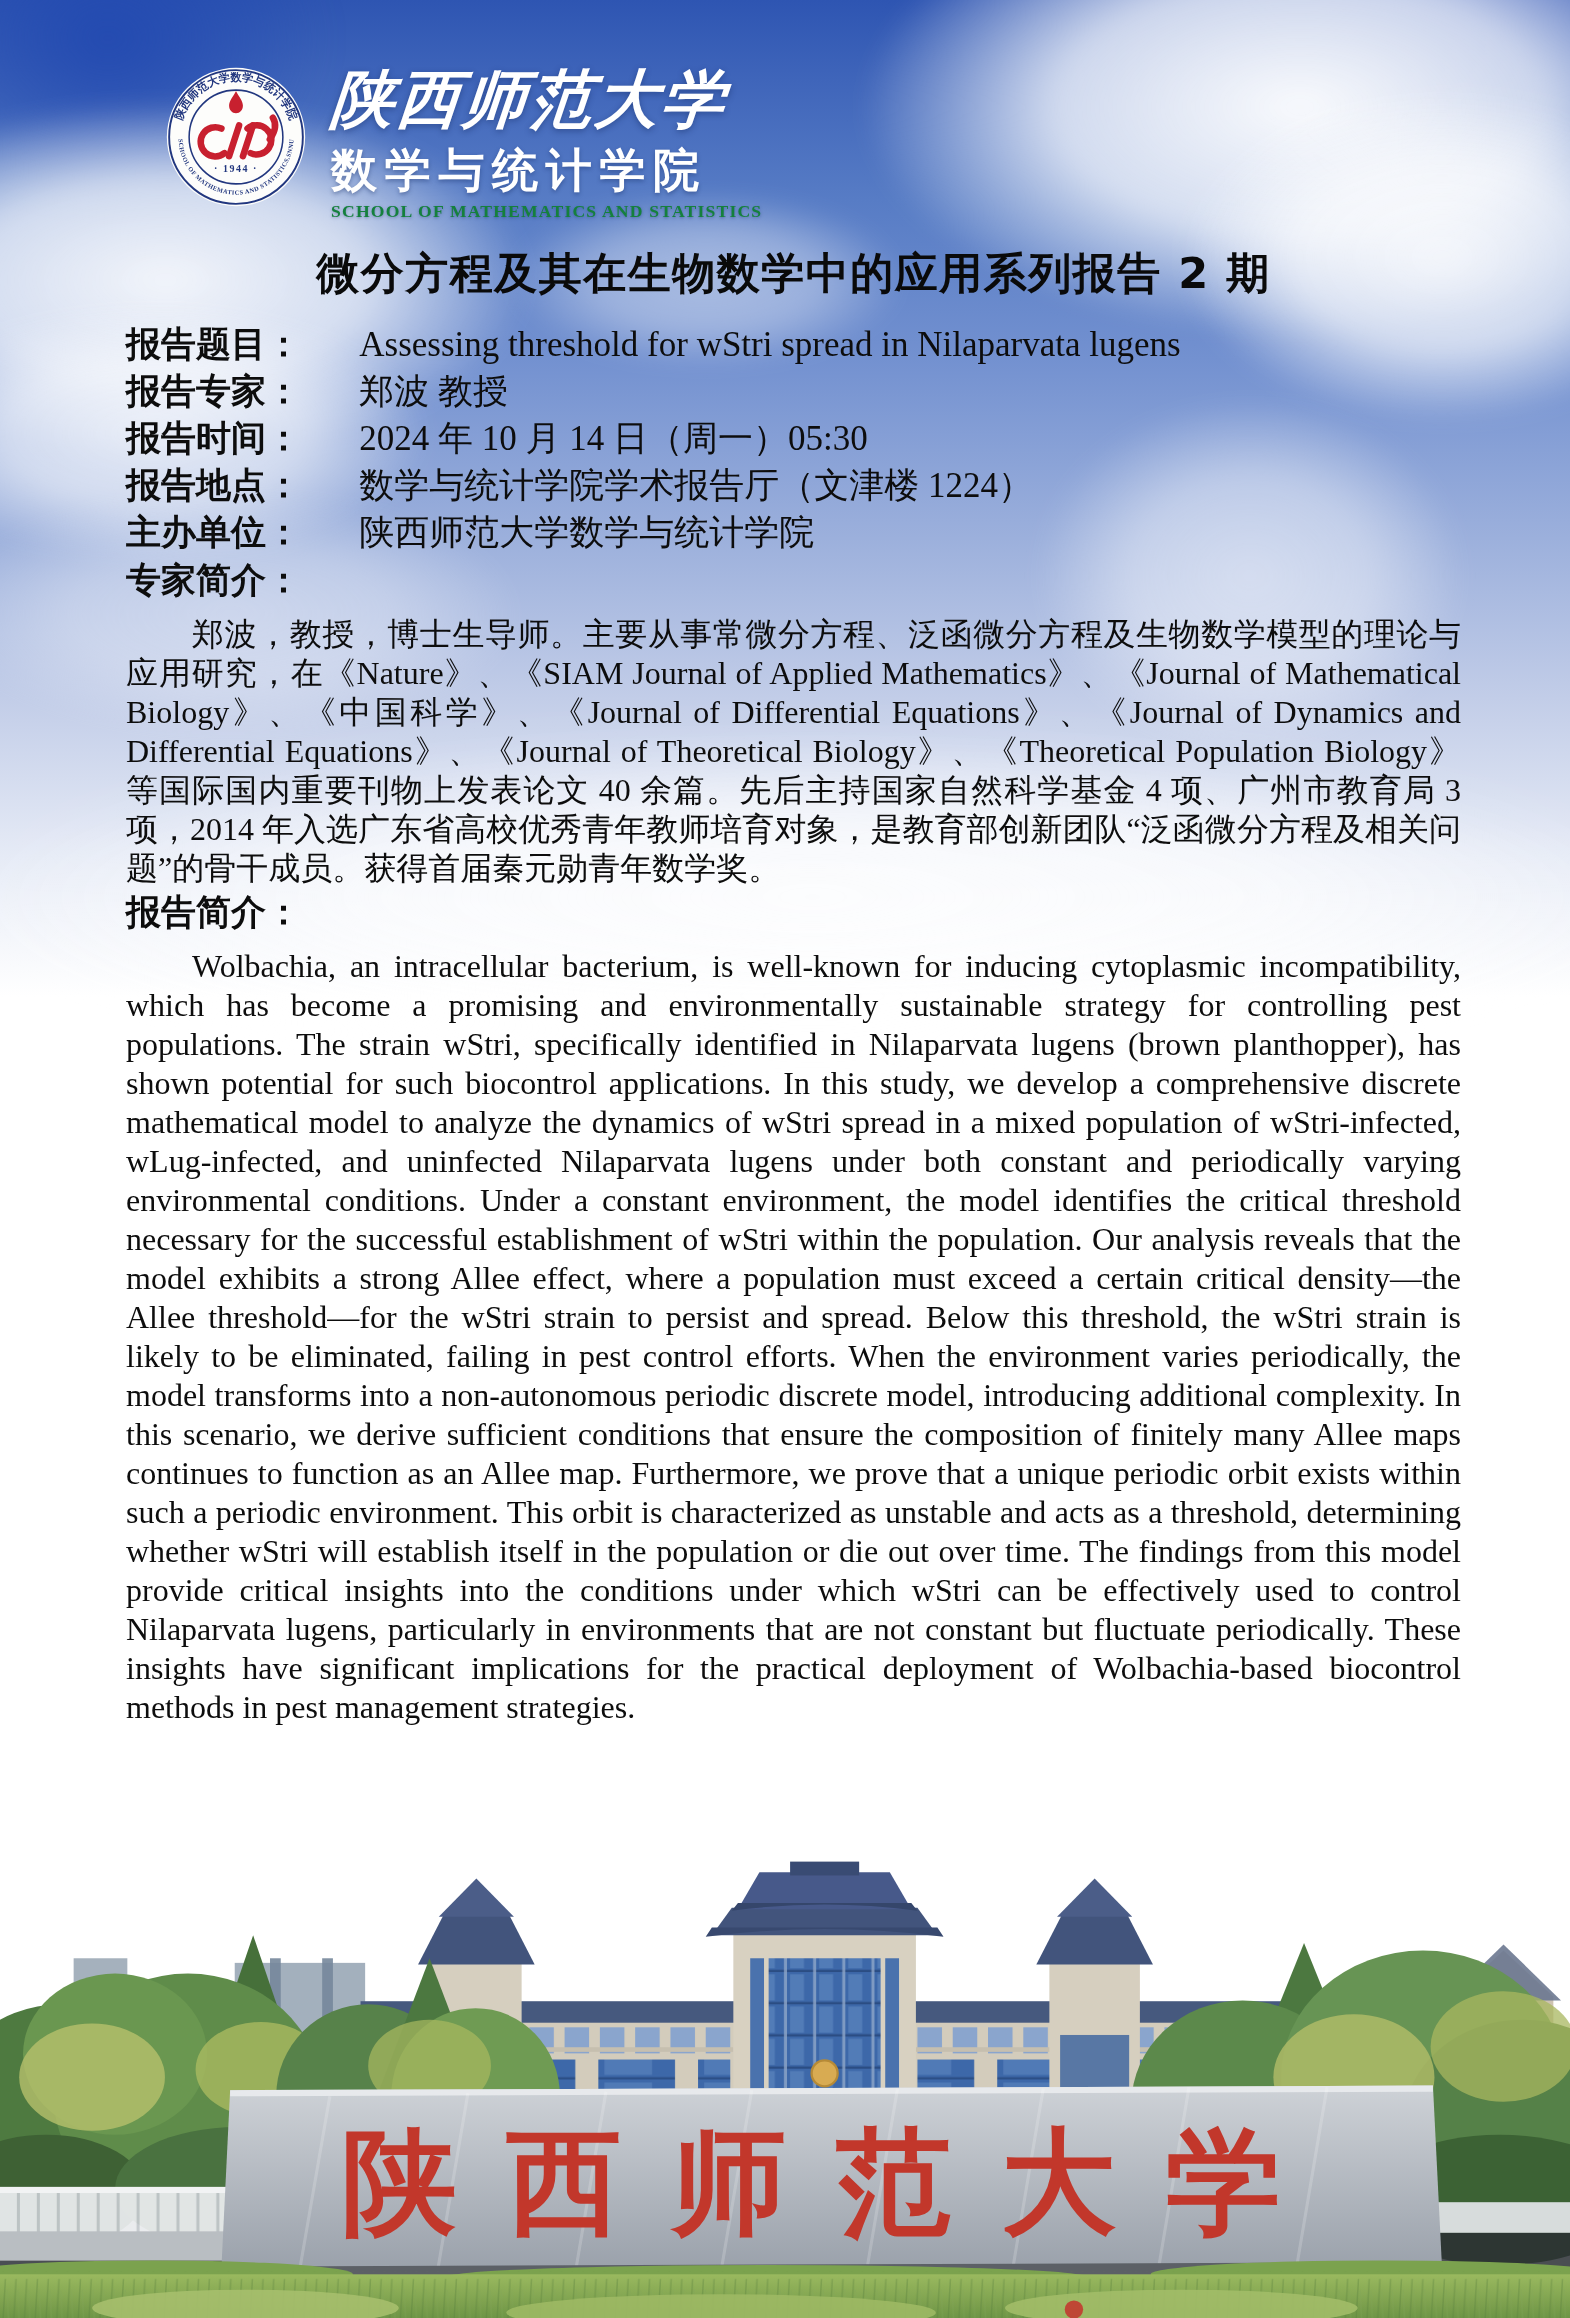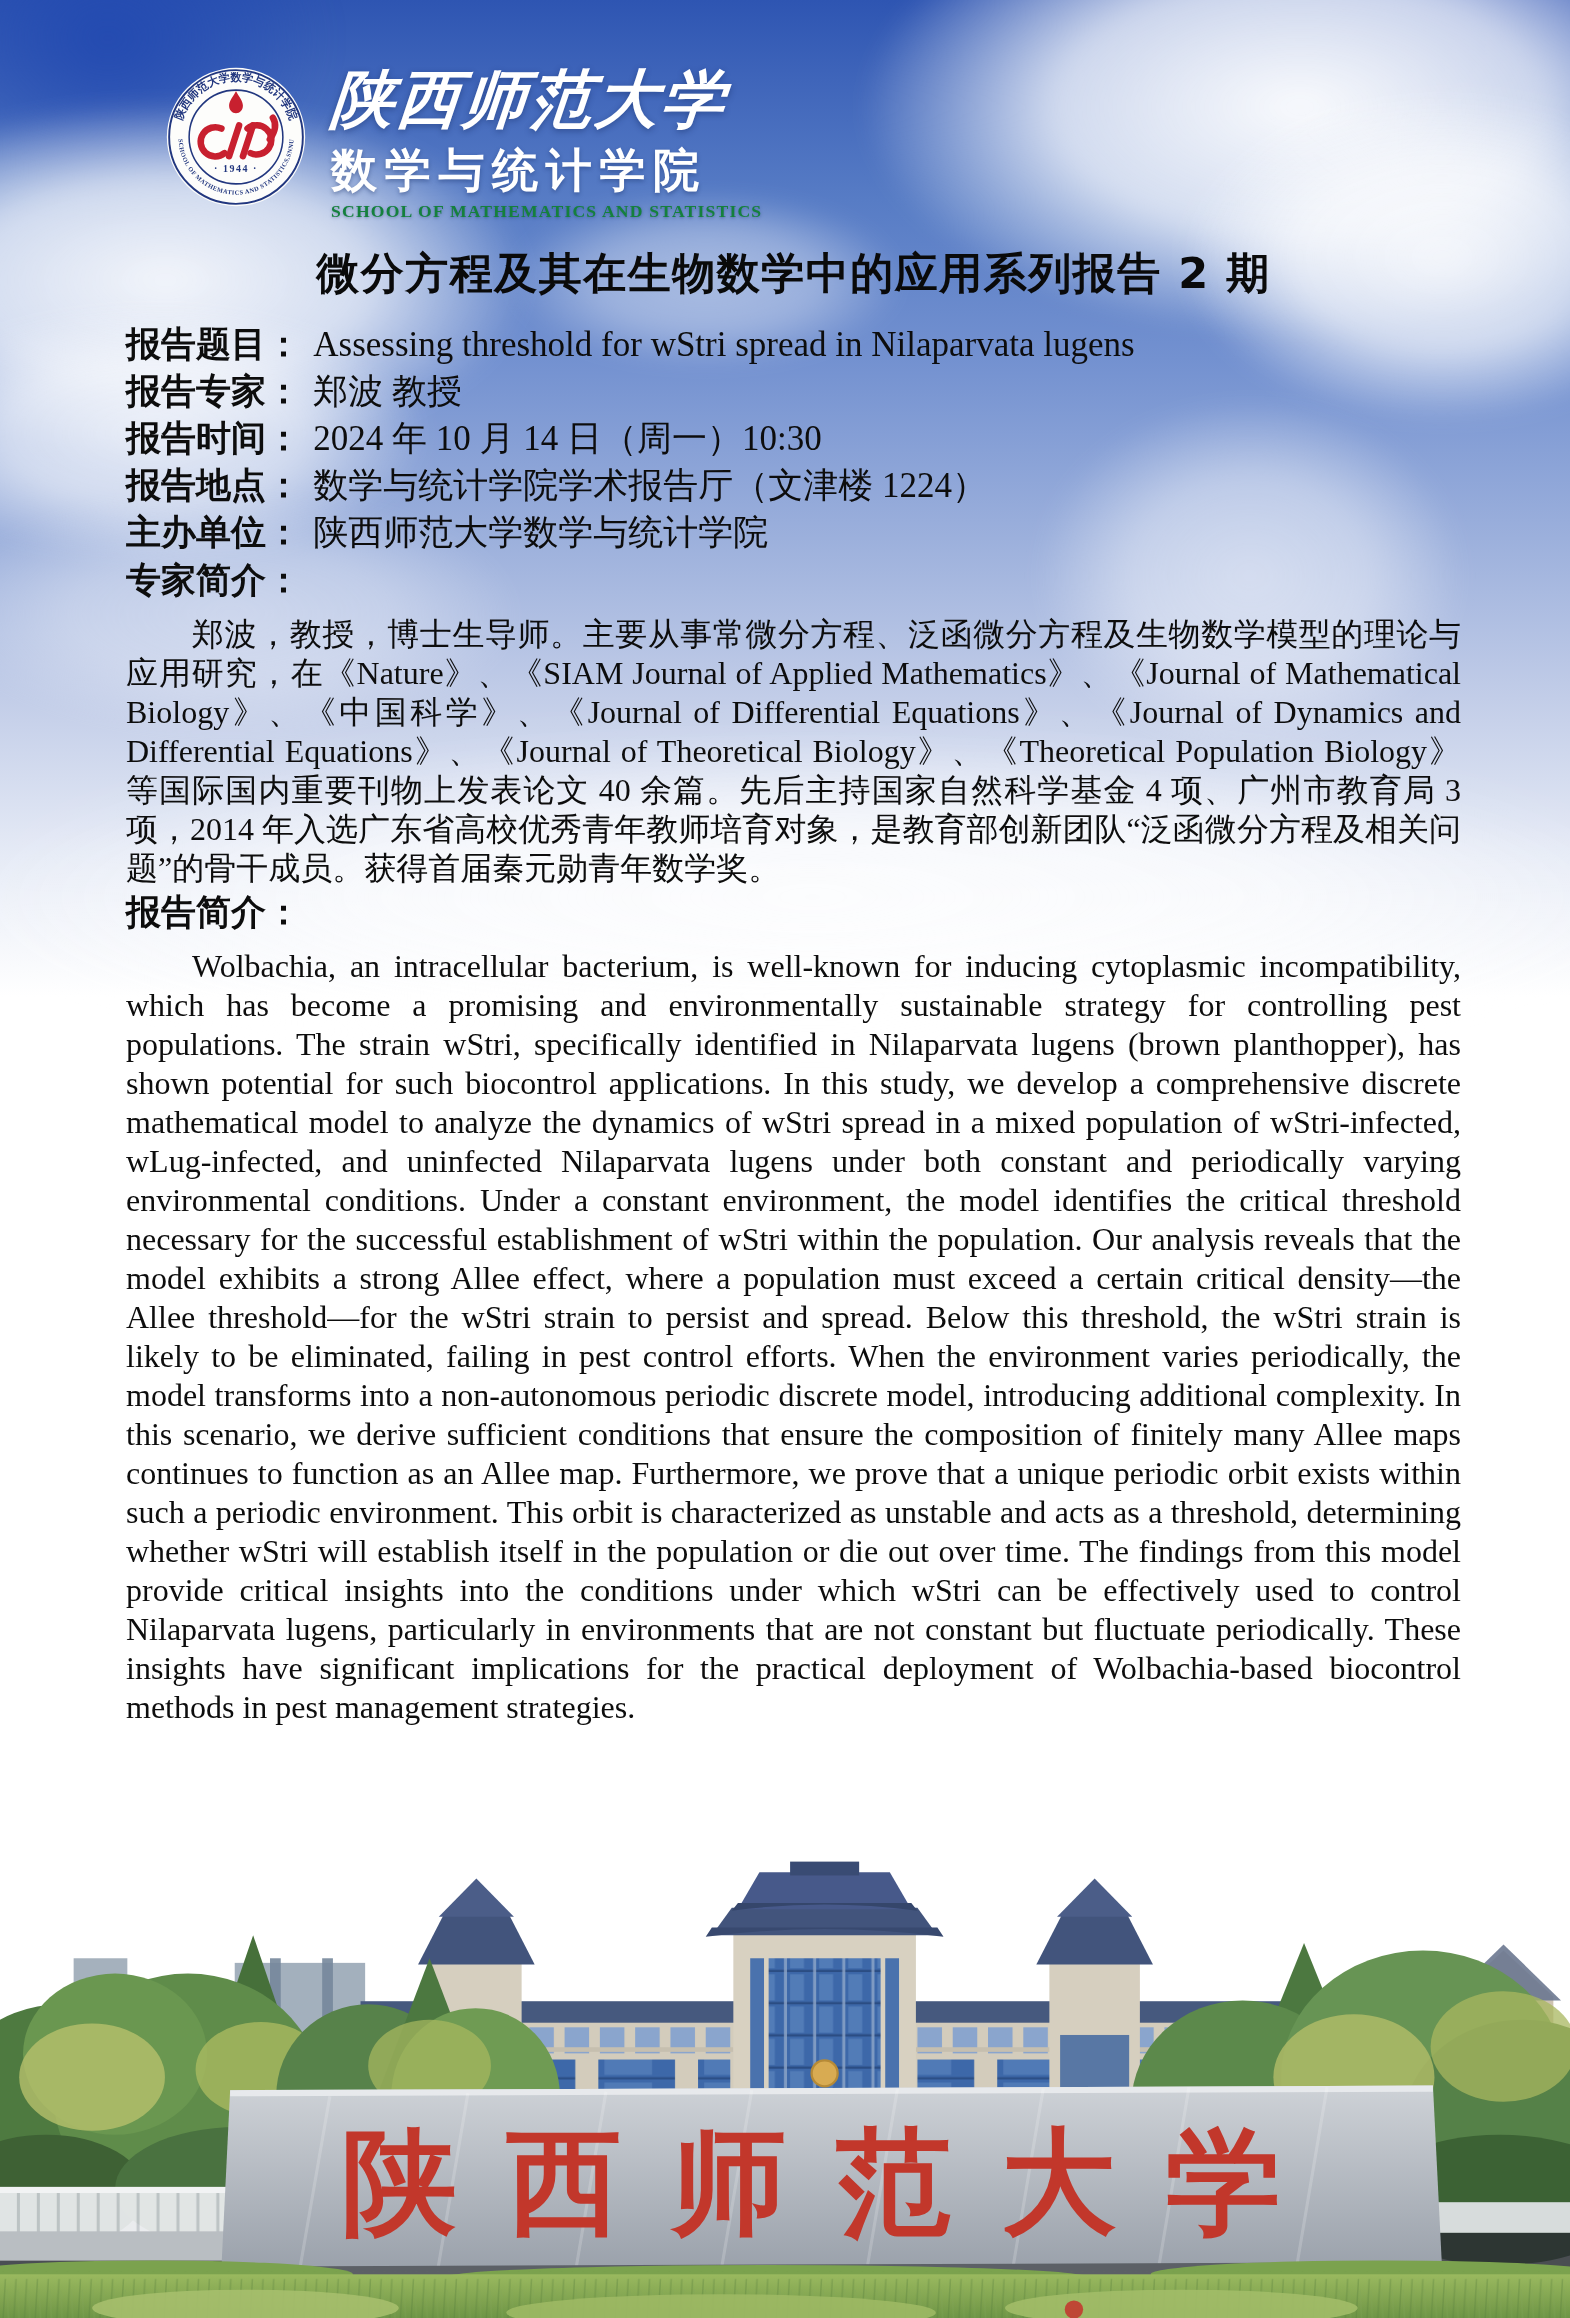--- a/index.html
+++ b/index.html
@@ -30,21 +30,21 @@
                color:#ffffff;letter-spacing:3.1px;transform:skewX(-5deg);
                text-shadow:0 2.3px 6.1px rgba(18,40,96,.45);white-space:nowrap;}
   .school-cn{font-family:"DejaVu Sans","Liberation Sans",sans-serif;font-weight:900;font-size:46px;line-height:51px;
              color:#ffffff;letter-spacing:7.7px;margin-top:13px;text-shadow:0 1.5px 4.6px rgba(18,40,96,.4);white-space:nowrap;}
   .school-en{font-family:"Liberation Serif",serif;font-weight:bold;font-size:17.6px;color:#15803d;
              letter-spacing:1.2px;margin-top:4.6px;text-shadow:0 0.8px 3.1px rgba(18,40,96,.4);white-space:nowrap;}
   
   .content{position:absolute;left:126px;top:245px;width:1335px;z-index:3;}
   .title{margin:0 0 18.4px 0;text-align:center;font-family:"DejaVu Sans","Liberation Sans",sans-serif;
          font-weight:900;font-size:43px;letter-spacing:1.5px;color:#0a0a0a;white-space:nowrap;}
-  .drow{display:flex;align-items:baseline;font-size:35px;line-height:47px;}
+  .drow{display:flex;align-items:baseline;font-size:35px;line-height:47px;gap:46px;}
   .dt{font-family:"DejaVu Sans","Liberation Sans",sans-serif;font-weight:900;white-space:pre;flex:0 0 auto;}
   .dd{font-family:"Liberation Serif","DejaVu Serif",serif;padding-left:12.3px;white-space:nowrap;}
   .section-label{font-family:"DejaVu Sans","Liberation Sans",sans-serif;font-weight:900;font-size:35px;line-height:48px;}
   .para{margin:11px 0 0 0;font-size:32px;line-height:39px;text-align:justify;text-indent:66px;
         font-family:"Liberation Serif","DejaVu Serif",serif;}
   
   .photo{position:absolute;left:0;top:1843px;width:1571px;height:476px;z-index:1;}
 </style>
 </head>
 <body>
@@ -268,21 +268,21 @@
       <div class="drow">
         <span class="dt">报告题目：</span>
         <span class="dd">Assessing threshold for wStri spread in Nilaparvata lugens</span>
       </div>
       <div class="drow">
         <span class="dt">报告专家：</span>
         <span class="dd">郑波  教授</span>
       </div>
       <div class="drow">
         <span class="dt">报告时间：</span>
-        <span class="dd">2024 年 10 月 14 日（周一）10:30</span>
+        <span class="dd">2024 年 10 月 14 日（周一）05:30</span>
       </div>
       <div class="drow">
         <span class="dt">报告地点：</span>
         <span class="dd">数学与统计学院学术报告厅（文津楼 1224）</span>
       </div>
       <div class="drow">
         <span class="dt">主办单位：</span>
         <span class="dd">陕西师范大学数学与统计学院</span>
       </div>
     </div>

